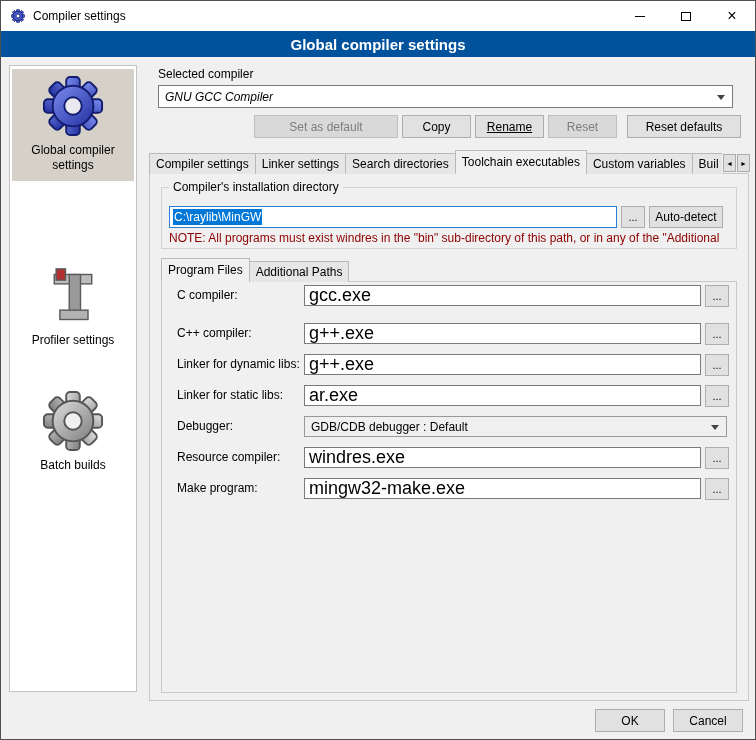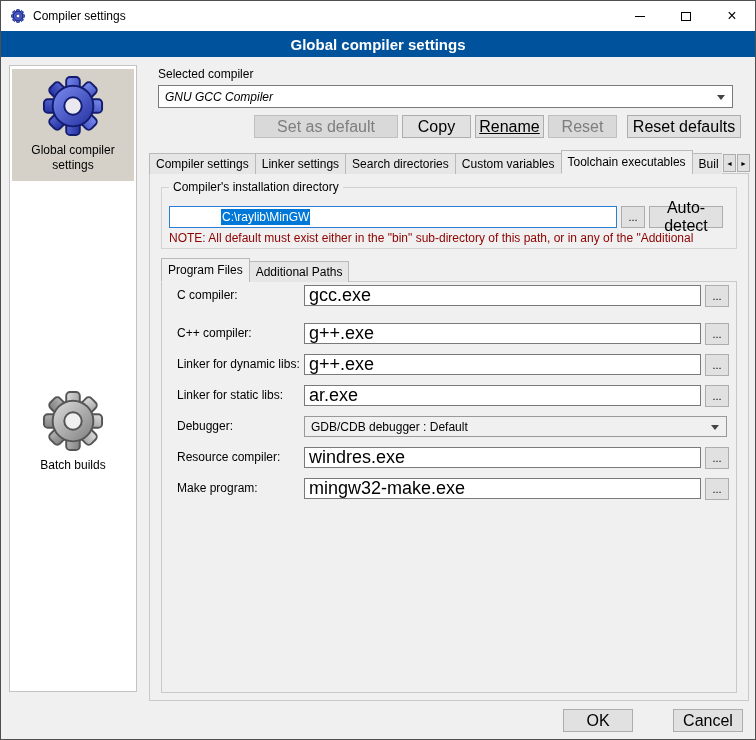--- a/index.html
+++ b/index.html
@@ -25,41 +25,41 @@
   .side-item { position:absolute; left:2px; right:2px; display:flex; flex-direction:column; align-items:center; padding-top:6px; cursor:default; }
   .side-item.selected { background:#d5d1c9; }
   .side-label { font-size:12px; color:#000; text-align:center; margin-top:6px; line-height:1.25; padding:0 4px 8px 4px; }
   
   .lbl { font-size:12px; color:#000; }
   .combo { position:absolute; height:23px; background:#fff; border:1px solid #7a7a7a; display:flex; align-items:center;
            padding:0 24px 0 6px; font-size:12px; cursor:default; }
   .combo.gray { background:#f0f0f0; border:1px solid #999; height:21px; }
   .chev { position:absolute; right:7px; top:50%; margin-top:-2px; width:0; height:0;
           border-left:4px solid transparent; border-right:4px solid transparent; border-top:5px solid #444; }
-  .btn { position:absolute; height:23px; background:#e1e1e1; border:1px solid #adadad; font-size:16px; color:#000;
+  .btn { position:absolute; height:23px; background:#e1e1e1; border:1px solid #adadad; font-size:12px; color:#000;
          display:flex; align-items:center; justify-content:center; cursor:default; }
   .btn.disabled { background:#d9d9d9; border-color:#bfbfbf; color:#7e7e7e; }
   .browse { height:22px; width:24px; background:#e1e1e1; border:1px solid #adadad; font-size:11px; display:flex;
             align-items:center; justify-content:center; cursor:default; }
   
   .tabstrip { position:absolute; left:148px; top:149px; width:573px; height:24px; display:flex; align-items:flex-end;
               overflow:hidden; white-space:nowrap; z-index:3; }
   .tab { flex:0 0 auto; height:21px; background:#e6e6e6; border:1px solid #b9b9b9; border-bottom:none;
          padding:0 6px; font-size:12px; display:flex; align-items:center; margin-right:-1px; cursor:default; overflow:hidden; }
   .tab.active { height:24px; background:#f0f0f0; border-bottom:1px solid #f0f0f0; }
   .tab-arrows { position:absolute; left:721px; top:153px; display:flex; z-index:3; }
   .tab-arrow { width:13px; height:18px; background:#e1e1e1; border:1px solid #adadad; font-size:7px; display:flex;
                align-items:center; justify-content:center; margin-left:1px; cursor:default; }
   .panel { position:absolute; left:148px; top:172px; width:600px; height:528px; border:1px solid #c9c9c9; background:#f0f0f0; }
   
   .groupbox { position:absolute; left:160px; top:186px; width:576px; height:62px; border:1px solid #d2d2d2; z-index:2; }
   .group-title { position:absolute; left:168px; top:179px; background:#f0f0f0; padding:0 4px; font-size:12px; z-index:2; }
   .dir-input { position:absolute; left:168px; top:205px; width:448px; height:22px; background:#fff; border:1px solid #2a7fd4;
                display:flex; align-items:center; padding:0 3px; font-size:12px; z-index:2; cursor:text; }
-  .dir-sel { background:#0078d7; color:#fff; padding:1px 1px;margin-left:48px; }
+  .dir-sel { background:#0078d7; color:#fff; padding:1px 1px; }
   .note { position:absolute; left:168px; top:230px; width:566px; font-size:12px; color:#8e0000; white-space:nowrap;
           overflow:hidden; z-index:2; }
   
   .subtabstrip { position:absolute; left:160px; top:257px; height:24px; display:flex; align-items:flex-end; z-index:3; }
   .subpanel { position:absolute; left:160px; top:280px; width:576px; height:412px; border:1px solid #c9c9c9; background:#f0f0f0; z-index:2; }
   
   .frow { position:absolute; left:176px; width:552px; height:22px; z-index:3; }
   .flabel { position:absolute; left:0; top:3px; font-size:12px; }
   .finput { position:absolute; left:127px; top:0; width:397px; height:21px; border:1px solid #7a7a7a; background:#fff;
             font-size:18px; padding:0 4px; }
@@ -119,20 +119,31 @@
             <rect x="-7" y="-30" width="14" height="60" rx="4" transform="rotate(45)"></rect>
             <rect x="-7" y="-30" width="14" height="60" rx="4" transform="rotate(90)"></rect>
             <rect x="-7" y="-30" width="14" height="60" rx="4" transform="rotate(135)"></rect>
             <circle r="21"></circle>
           </g>
           <circle r="9" fill="#e9e9ef" stroke="#131c6e" stroke-width="2"></circle>
         </g>
       </svg>
       <span class="side-label">Global compiler settings</span>
     </div>
+    <div class="side-item" style="top:195px;">
+      <svg width="56" height="60" viewBox="0 0 56 64">
+        <g stroke="#5a5a5a" stroke-width="1.5">
+          <rect x="8" y="8" width="40" height="10" fill="#bdbdbd"></rect>
+          <rect x="24" y="8" width="12" height="42" fill="#9a9a9a"></rect>
+          <rect x="14" y="46" width="30" height="10" fill="#b2b2b2"></rect>
+          <rect x="10" y="2" width="10" height="12" fill="#b23030"></rect>
+        </g>
+      </svg>
+      <span class="side-label">Profiler settings</span>
+    </div>
     <div class="side-item" style="top:318px;">
       <svg width="62" height="62" viewBox="0 0 64 64">
         <defs>
           <linearGradient id="ggray" x1="0" y1="0" x2="1" y2="1">
             <stop offset="0" stop-color="#dedede"></stop>
               <stop offset="1" stop-color="#7e7e7e"></stop>
           </linearGradient>
         </defs>
         <g transform="translate(32,32)">
           <g fill="url(#ggray)" stroke="#555" stroke-width="2">
@@ -158,39 +169,39 @@
   <button class="btn disabled" style="left:253px;top:114px;width:144px;">Set as default</button>
   <button class="btn" style="left:401px;top:114px;width:69px;text-align:right;">Copy</button>
   <button class="btn" style="left:474px;top:114px;width:69px;text-decoration:underline;">Rename</button>
   <button class="btn disabled" style="left:547px;top:114px;width:69px;">Reset</button>
   <button class="btn" style="left:626px;top:114px;width:114px;">Reset defaults</button>
 
   <div class="tabstrip">
     <div class="tab">Compiler settings</div>
     <div class="tab">Linker settings</div>
     <div class="tab">Search directories</div>
+    <div class="tab active">Toolchain executables</div>
     <div class="tab">Custom variables</div>
-    <div class="tab active">Toolchain executables</div>
     <div class="tab">Buil</div>
   </div>
   <div class="tab-arrows">
     <div class="tab-arrow">◄</div>
     <div class="tab-arrow">►</div>
   </div>
 
   <div class="panel"></div>
 
   <div class="groupbox"></div>
   <span class="group-title">Compiler's installation directory</span>
   <div class="dir-input">
     <span class="dir-sel">C:\raylib\MinGW</span>
   </div>
   <button class="browse" style="position:absolute;left:620px;top:205px;z-index:2;">...</button>
   <button class="btn" style="left:648px;top:205px;width:74px;height:22px;z-index:2;">Auto-detect</button>
-  <div class="note">NOTE: All default must exist either in the "bin" sub-directory of this path, or in any of the "Additional</div>
+  <div class="note">NOTE: All programs must exist windres in the "bin" sub-directory of this path, or in any of the "Additional</div>
 
   <div class="subtabstrip">
     <div class="tab active">Program Files</div>
     <div class="tab">Additional Paths</div>
   </div>
   <div class="subpanel"></div>
 
   <div class="frow" style="top:284px;">
     <span class="flabel">C compiler:</span>
     <input class="finput" value="gcc.exe" style="">
@@ -222,16 +233,16 @@
     <span class="flabel">Resource compiler:</span>
     <input class="finput" value="windres.exe" style="">
     <button class="browse">...</button>
   </div>
   <div class="frow" style="top:477px;">
     <span class="flabel">Make program:</span>
     <input class="finput" value="mingw32-make.exe" style="">
     <button class="browse">...</button>
   </div>
 
-  <button class="btn footer-btn" style="left:562px;">OK</button>
+  <button class="btn footer-btn" style="left:594px;">OK</button>
   <button class="btn footer-btn" style="left:672px;">Cancel</button>
 
 </div>
 
 </body></html>

